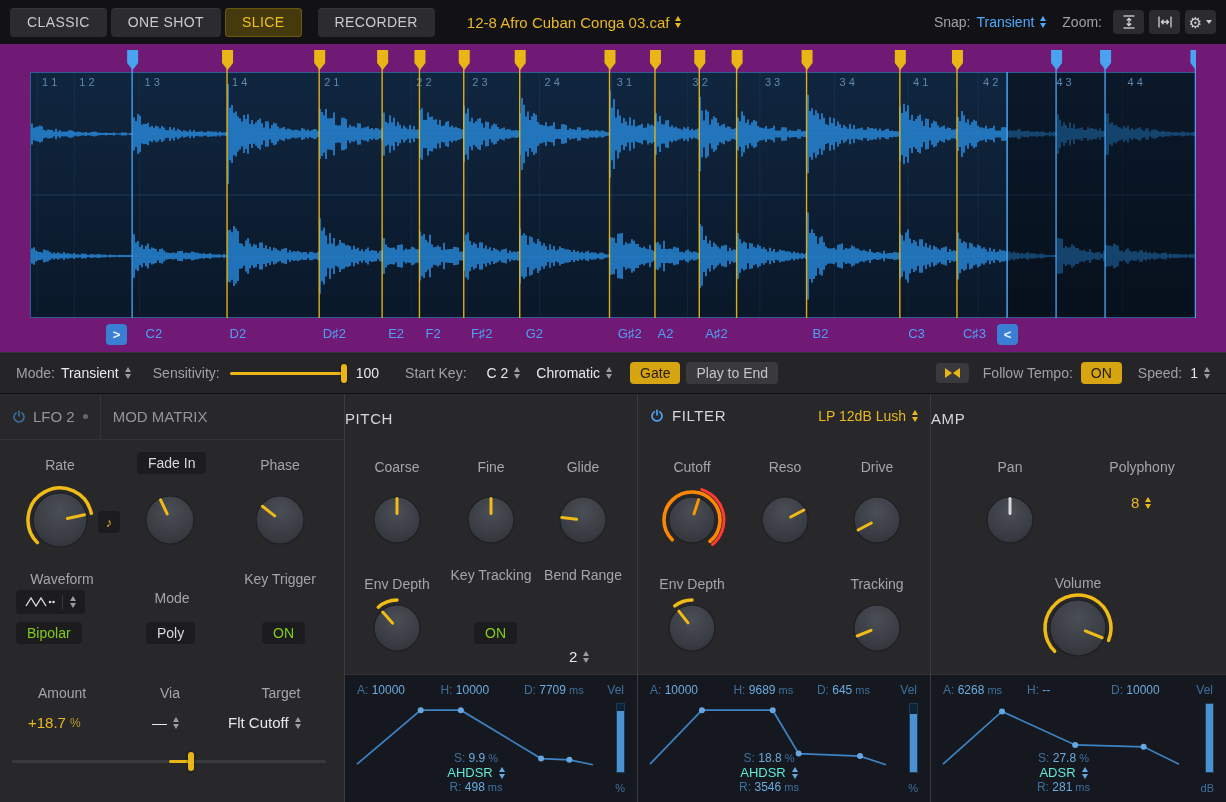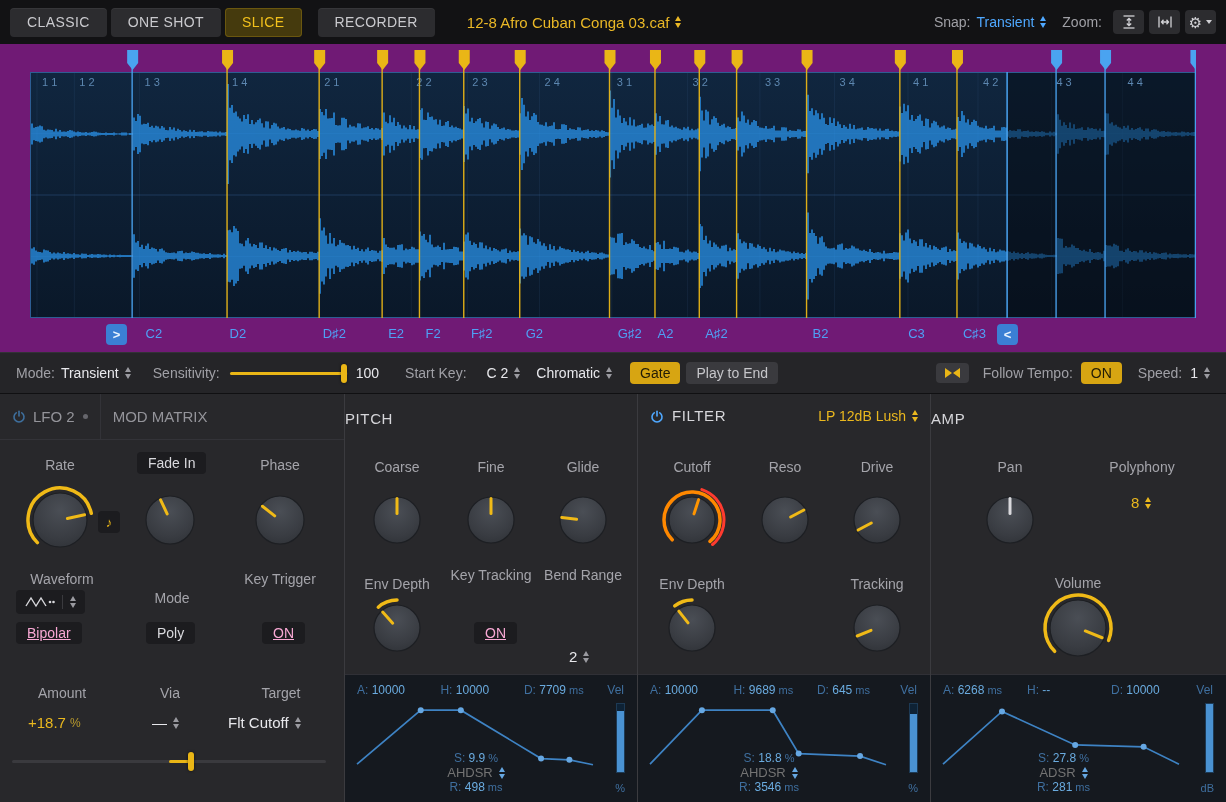--- a/index.html
+++ b/index.html
@@ -48,58 +48,58 @@
   .chip-dark { background:#3a3a3e; color:#c6c6ca; padding:3px 10px; border-radius:4px; font-size:14px; }
   .chip-icon { background:#3a3a3e; border-radius:4px; padding:4px 8px; display:flex; align-items:center; }
 
   
   .synth { position:absolute; top:394px; left:0; width:100%; bottom:0; background:#28282b; display:grid; grid-template-columns:345px 293px 293px 295px; }
   .col { position:relative; border-right:1px solid #3b3b3f; }
   .col:last-child { border-right:none; }
   .sec-title { position:absolute; top:16px; width:100%; text-align:left; font-size:15px; color:#d6d6da; letter-spacing:.6px; }
   .lab { position:absolute; font-size:14px; color:#a4a4aa; text-align:center; line-height:19px; }
   .chip2 { position:absolute; background:#1c1c1f; border-radius:4px; padding:3px 11px; font-size:14px; color:#d9d9dd; }
-  .chip2.yel { color:#f9a8d4;text-decoration:underline; }
+  .chip2.yel { color:#84cc16; }
   .knob { position:absolute; transform:translate(-50%,-50%); }
   .valrow { position:absolute; font-size:15px; display:flex; align-items:center; color:#e8e8ec; }
   .big-yel { color:#eab81e; font-size:15px; }
   .unit-yel { color:#b99a2d; font-size:12px; margin-left:4px; }
   .note-btn { position:absolute; left:98px; top:117px; width:22px; height:22px; background:#1c1c1f; border-radius:4px; color:#eab616; font-size:13px; display:flex; align-items:center; justify-content:center; }
   .wfchip { display:flex; align-items:center; gap:7px; padding:5px 9px; }
   .wfchip .sep { width:1px; height:14px; background:#3a3a3e; }
   .wfchip .stepper { margin-left:0; }
 
   .lfo-tabs { position:absolute; top:0; left:0; right:0; height:46px; display:flex; align-items:center; border-bottom:1px solid #333338; }
   .lfo-tab { display:flex; align-items:center; padding:0 12px; height:100%; font-size:15px; }
   .lfo-tab + .lfo-tab { border-left:1px solid #333338; }
   .lfo-tab .pw { margin-right:7px; }
   .dot { width:5px; height:5px; border-radius:50%; background:#66666c; margin-left:8px; }
   .t-on { color:#e4e4e8; }
   .t-off { color:#94949a; }
 
-  .fil-head { position:absolute; top:13px; left:12px; right:12px; display:flex; align-items:flex-end; }
+  .fil-head { position:absolute; top:13px; left:12px; right:12px; display:flex; align-items:center; }
   .fil-head .pw { margin-right:8px; }
   .fil-title { font-size:15px; color:#d6d6da; letter-spacing:.6px; }
   .fil-type { margin-left:auto; color:#eab81e; font-size:14px; display:flex; align-items:center; }
 
   .lfo-sld { position:absolute; width:auto; }
 
   
   .env-box { position:absolute; left:0; right:0; bottom:0; height:128px; background:#15191f; border-top:1px solid #303036; font-size:12px; }
   .env-head { display:flex; align-items:center; padding:8px 12px 0 12px; }
   .env-head .env-param { width:84px; }
   .env-head .env-vel { margin-left:auto; width:auto; padding-right:1px; }
   .env-l { color:#3f6f9f; font-size:12px; }
   .env-v { color:#6aabdf; font-size:12px; }
   .env-u { color:#3f6f9f; font-size:11px; }
   .env-svg { position:absolute; left:8px; top:24px; }
   .vel-meter { position:absolute; right:12px; top:28px; width:9px; height:70px; background:#0e2235; border:1px solid #1d3a55; }
   .vel-fill { position:absolute; left:0; right:0; bottom:0; background:#4a92d2; }
   .env-foot { position:absolute; left:12px; right:42px; bottom:8px; display:flex; align-items:center;flex-direction:column; }
-  .env-mode { margin:0 auto; color:#737373; font-size:13px; display:inline-flex; align-items:center; }
+  .env-mode { margin:0 auto; color:#5eead4; font-size:13px; display:inline-flex; align-items:center; }
   .env-mode .stepper { color:#66a7e2; }
   .env-unit { position:absolute; right:12px; bottom:8px; }
 </style>
 </head>
 <body>
 
 <svg width="0" height="0" style="position:absolute">
   <defs>
     <radialGradient id="kg" cx="50%" cy="32%" r="80%">
       <stop offset="0%" stop-color="#4a4e55"></stop>

